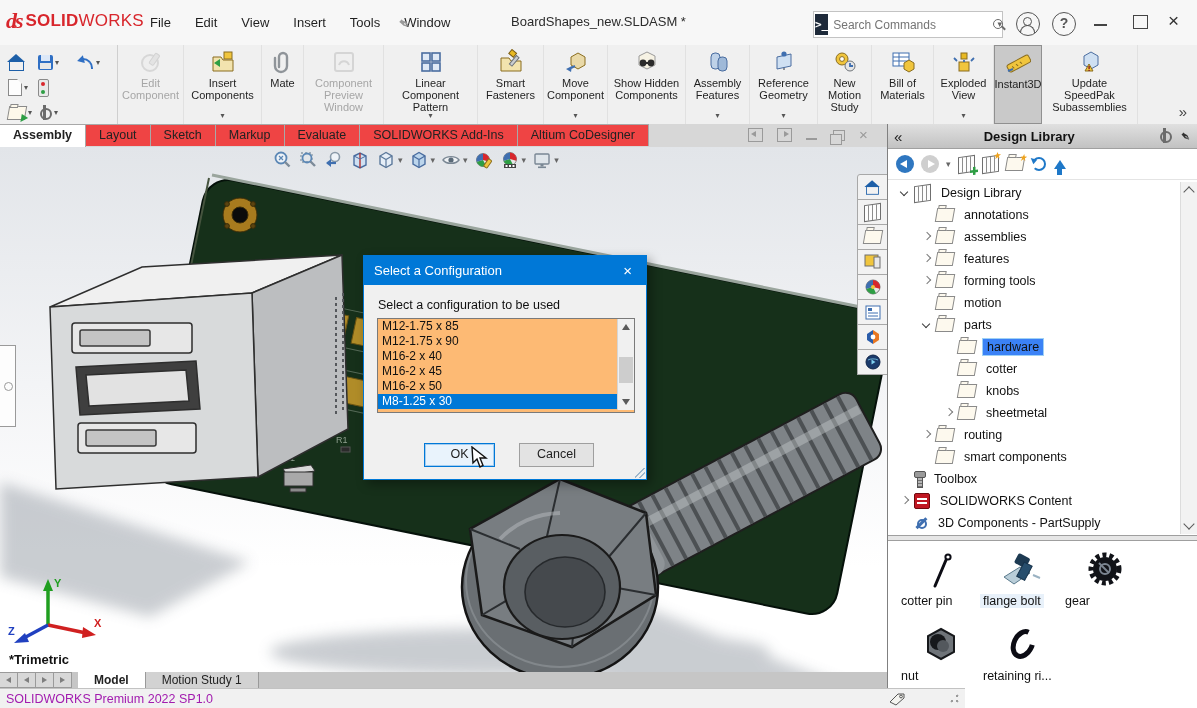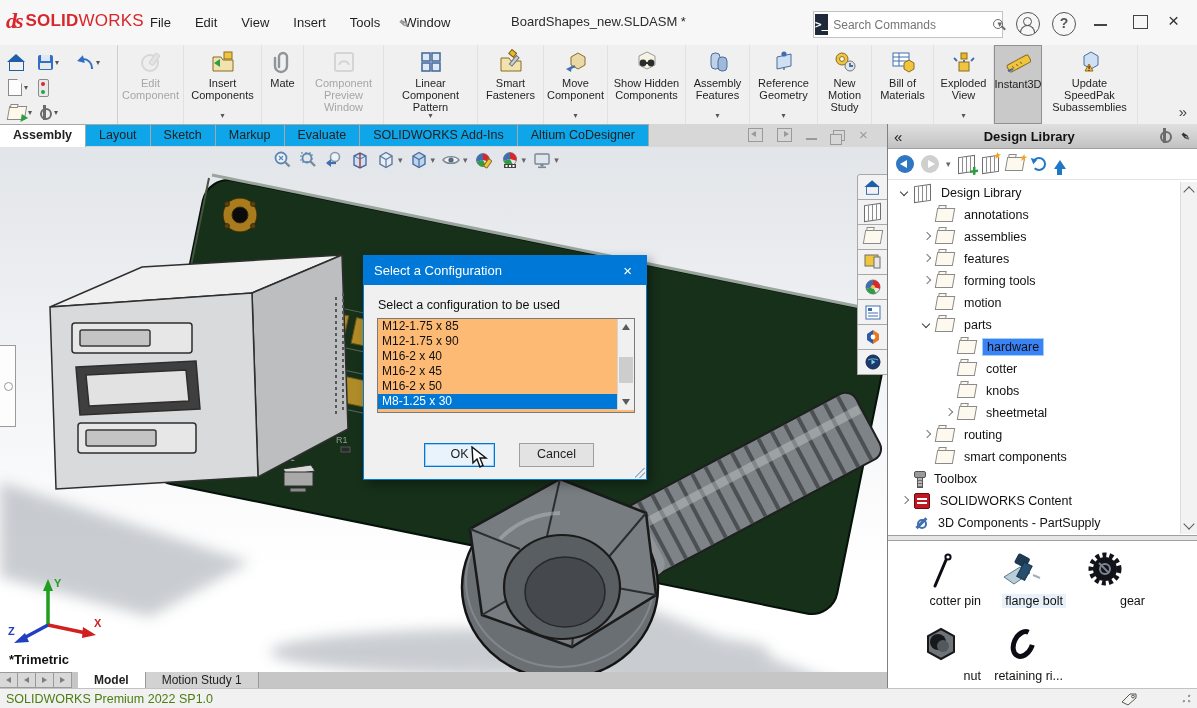--- a/index.html
+++ b/index.html
@@ -63,21 +63,21 @@
   .rb .ricon{width:26px;height:26px;flex:0 0 26px;margin-bottom:2px;}
   .rb.disabled{color:#a6a6a6;}
   .rb.disabled svg{opacity:.45;filter:grayscale(1);}
   .rb.active{background:#c9c9c9;border:1px solid #909090;}
   .rb .ddc{position:absolute;bottom:2px;font-size:8px;color:#555;}
   #rib-ovf{position:absolute;right:10px;top:58px;font-size:15px;color:#444;}
   #rib-col{position:absolute;right:10px;top:98px;font:700 12px "Liberation Sans",sans-serif;color:#444;}
 
   
   #tabrow{left:0;top:124px;width:887px;height:23px;background:#d7d7d7;border-bottom:1px solid #a8a8a8;display:flex;align-items:flex-start;}
-  .ctab{height:21px;line-height:21px;padding:0 13px;font-size:12.5px;background:#0ea5e9;border:1px solid #a8a8a8;border-bottom:0;margin-left:-1px;color:#222;}
+  .ctab{height:21px;line-height:21px;padding:0 13px;font-size:12.5px;background:#ef4444;border:1px solid #a8a8a8;border-bottom:0;margin-left:-1px;color:#222;}
   .ctab.active{background:#fff;font-weight:700;position:relative;z-index:2;height:22px;}
   #winctl{left:748px;top:128px;display:flex;gap:14px;align-items:center;color:#8a8a8a;}
   .wc-pane{width:13px;height:12px;border:1.4px solid #9a9a9a;position:relative;}
   .wc-pane::before{content:"";position:absolute;top:2px;width:0;height:0;border-top:3.5px solid transparent;border-bottom:3.5px solid transparent;}
   .wc-pane.left::before{left:2px;border-right:5px solid #9a9a9a;}
   .wc-pane.right::before{right:2px;border-left:5px solid #9a9a9a;}
   .wc-min{width:11px;height:2px;background:#9a9a9a;margin-top:8px;}
   .wc-rest{width:10px;height:9px;border:1.4px solid #9a9a9a;position:relative;margin-left:2px;}
   .wc-rest::before{content:"";position:absolute;left:-4px;top:3px;width:10px;height:9px;border:1.4px solid #9a9a9a;background:#d7d7d7;}
   .wc-x{font-size:15px;line-height:12px;color:#9a9a9a;}
@@ -158,33 +158,33 @@
   .swcube::before{content:"";position:absolute;left:2px;top:4px;width:10px;height:2px;background:#fff;box-shadow:0 4px 0 #fff;}
   .gearpart{width:14px;height:14px;position:relative;}
   .gearpart::before{content:"";position:absolute;left:3px;top:3px;width:6px;height:6px;border:2px solid #3f6fb0;border-radius:50%;}
   .gearpart::after{content:"";position:absolute;left:6px;top:0;width:2.5px;height:14px;background:#3f6fb0;transform:rotate(45deg);}
   #tree-scroll{position:absolute;right:0;top:58px;width:16px;height:352px;background:#f2f2f2;border-left:1px solid #dcdcdc;}
   .tsc{position:absolute;left:4px;width:7px;height:7px;}
   .tsc.up{top:6px;border-left:1.6px solid #5a5a5a;border-top:1.6px solid #5a5a5a;transform:rotate(45deg);}
   .tsc.dn{bottom:6px;border-right:1.6px solid #5a5a5a;border-bottom:1.6px solid #5a5a5a;transform:rotate(45deg);}
   #tp-split{position:absolute;left:0;top:411px;width:310px;height:6px;background:#e6e6e6;border-top:1px solid #9f9f9f;border-bottom:1px solid #9f9f9f;box-sizing:border-box;}
   #tp-thumbs{position:absolute;left:0;top:417px;width:310px;height:147px;background:#fff;}
-  .thumb{position:absolute;width:86px;text-align:right;}
+  .thumb{position:absolute;width:86px;text-align:left;}
   .thumb .ic{height:42px;display:flex;align-items:flex-end;justify-content:center;}
   .thumb .tl{font-size:12.5px;color:#111;margin-top:2px;display:inline-block;padding:0 3px;}
   .thumb.sel .tl{background:#e8f1fa;}
 
   
   #bottabs{left:0;top:672px;width:887px;height:16px;background:#c6c6c6;display:flex;align-items:stretch;}
   .bnav{width:17px;background:#d8d8d8;border:1px solid #9a9a9a;margin-left:-1px;display:flex;align-items:center;justify-content:center;}
   .tri-l{width:0;height:0;border-top:3.5px solid transparent;border-bottom:3.5px solid transparent;border-right:5px solid #7e7e7e;}
   .tri-r{width:0;height:0;border-top:3.5px solid transparent;border-bottom:3.5px solid transparent;border-left:5px solid #7e7e7e;}
   .btab{padding:0 16px;font-size:12px;line-height:16px;background:#d2d2d2;border-right:1px solid #9a9a9a;color:#222;}
   .btab.active{background:#fff;font-weight:700;margin-left:6px;}
-  #statusbar{left:0;top:688px;width:1197px;height:20px;background:#f1f1f1;border-top:1px solid #c2c2c2;display:flex;align-items:center;font-size:12.5px;color:#4d7c0f;box-sizing:border-box;}
+  #statusbar{left:0;top:688px;width:965px;height:20px;background:#f1f1f1;border-top:1px solid #c2c2c2;display:flex;align-items:center;font-size:12.5px;color:#a21caf;box-sizing:border-box;}
   #statusbar .txt{padding-left:6px;flex:1;}
   #grip{width:9px;height:9px;margin-right:6px;background:
     radial-gradient(circle at 80% 20%,#9a9a9a 1.2px,transparent 1.4px),
     radial-gradient(circle at 80% 80%,#9a9a9a 1.2px,transparent 1.4px),
     radial-gradient(circle at 20% 80%,#9a9a9a 1.2px,transparent 1.4px);}
   svg text{font-family:"Liberation Sans",sans-serif;}
 </style>
 </head>
 <body>
 

